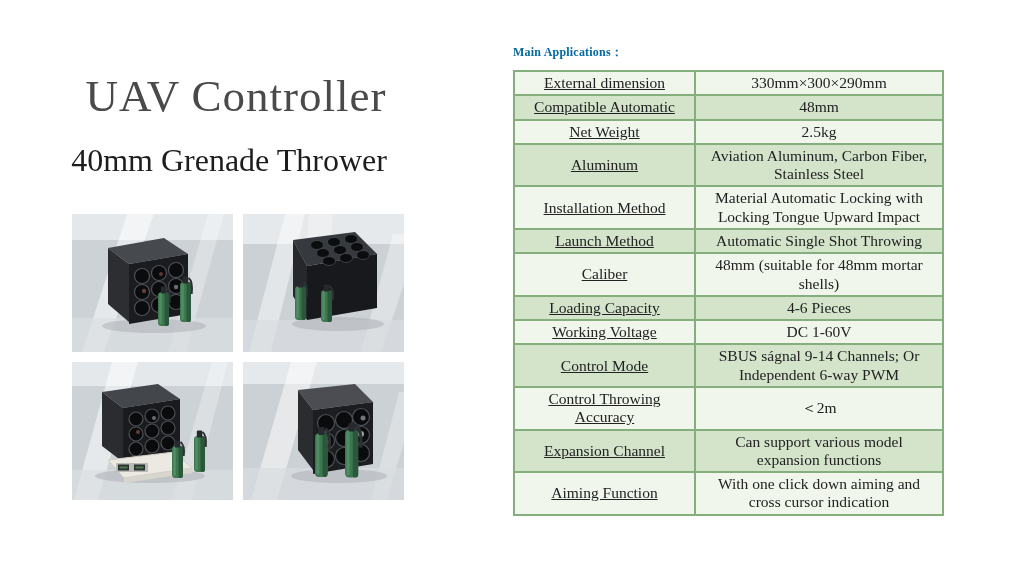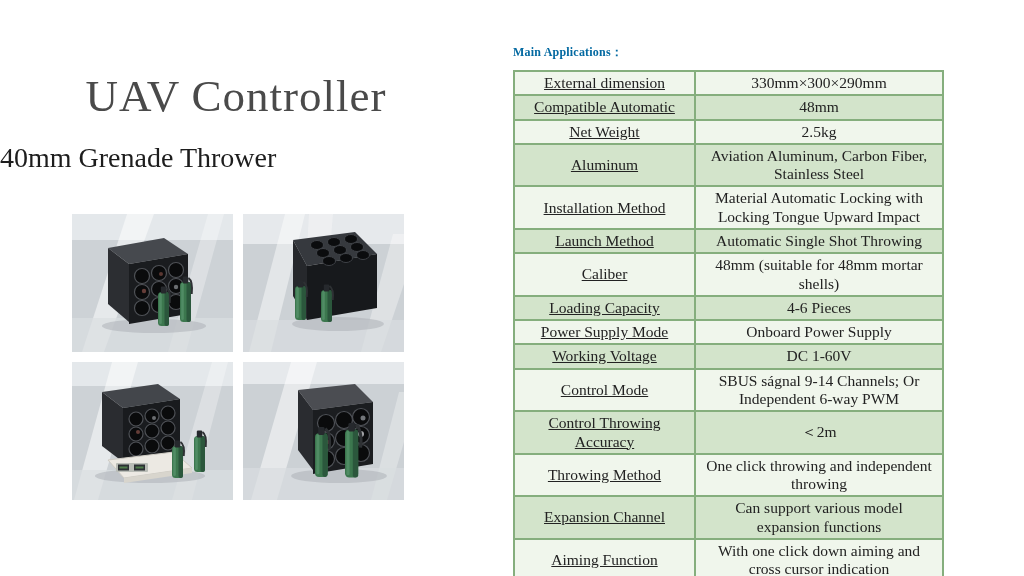--- a/index.html
+++ b/index.html
@@ -22,22 +22,22 @@
   
   .slide-title{
     position:absolute;left:0;top:70px;width:458px;
     margin:0;text-align:center;
     font-size:45px;font-weight:400;letter-spacing:1px;
     color:var(--title-gray);
     padding-left:14px;
   }
   .slide-subtitle{
     position:absolute;left:0;top:142px;width:458px;
-    margin:0;
-    font-size:28px;font-weight:400;
+    margin:0;text-align:center;
+    font-size:32px;font-weight:400;
     color:#1d1d1d;
   }
   .photo-grid{
     position:absolute;left:72px;top:214px;
     display:grid;
     grid-template-columns:161px 161px;
     grid-auto-rows:138px;
     gap:10px 10px;
   }
   .photo{margin:0;width:161px;height:138px;overflow:hidden;background:#ccd1d5;}
@@ -276,38 +276,30 @@
           </tr>
           <tr>
             <td>Caliber</td>
             <td>48mm (suitable for 48mm mortar shells)</td>
           </tr>
           <tr>
             <td>Loading Capacity</td>
             <td>4-6 Pieces</td>
           </tr>
           <tr>
-            <td>Power Supply Mode</td>
-            <td>Onboard Power Supply</td>
-          </tr>
-          <tr>
             <td>Working Voltage</td>
             <td>DC 1-60V</td>
           </tr>
           <tr>
             <td>Control Mode</td>
             <td>SBUS ságnal 9-14 Channels; Or Independent 6-way PWM</td>
           </tr>
           <tr>
             <td>Control Throwing Accuracy</td>
             <td>＜2m</td>
-          </tr>
-          <tr>
-            <td>Throwing Method</td>
-            <td>One click throwing and independent throwing</td>
           </tr>
           <tr>
             <td>Expansion Channel</td>
             <td>Can support various model expansion functions</td>
           </tr>
           <tr>
             <td>Aiming Function</td>
             <td>With one click down aiming and cross cursor indication</td>
           </tr>
         </tbody>

